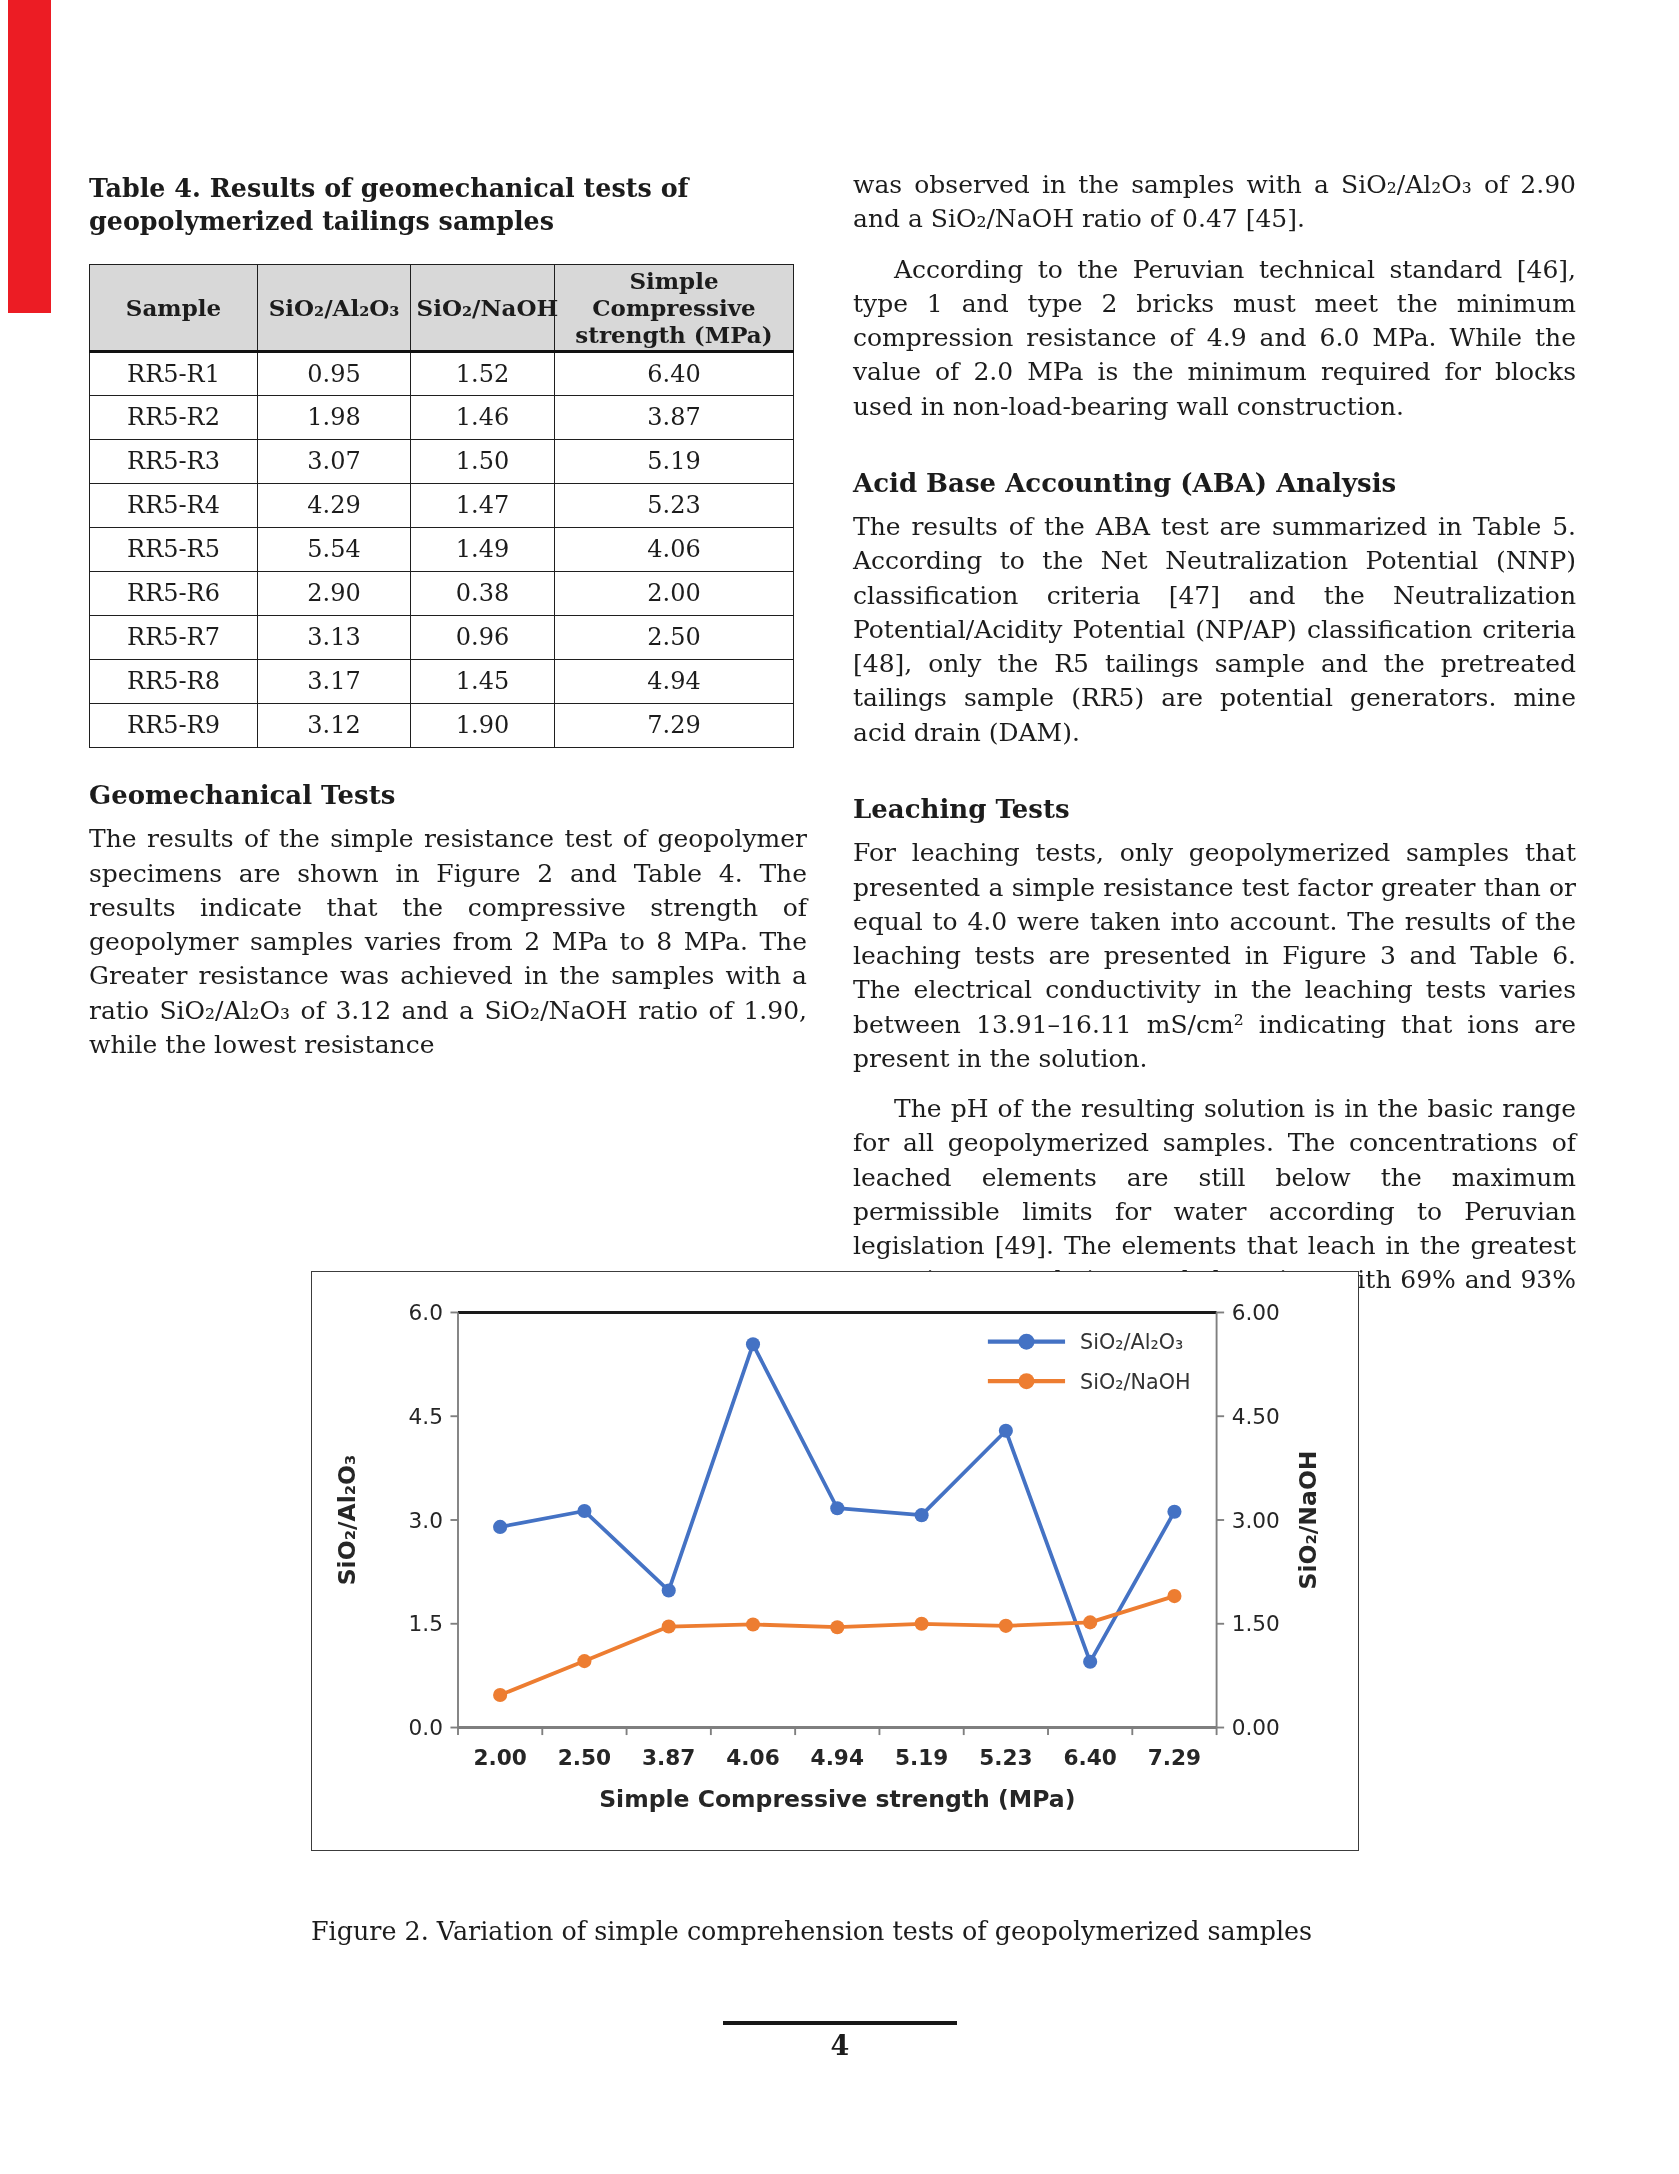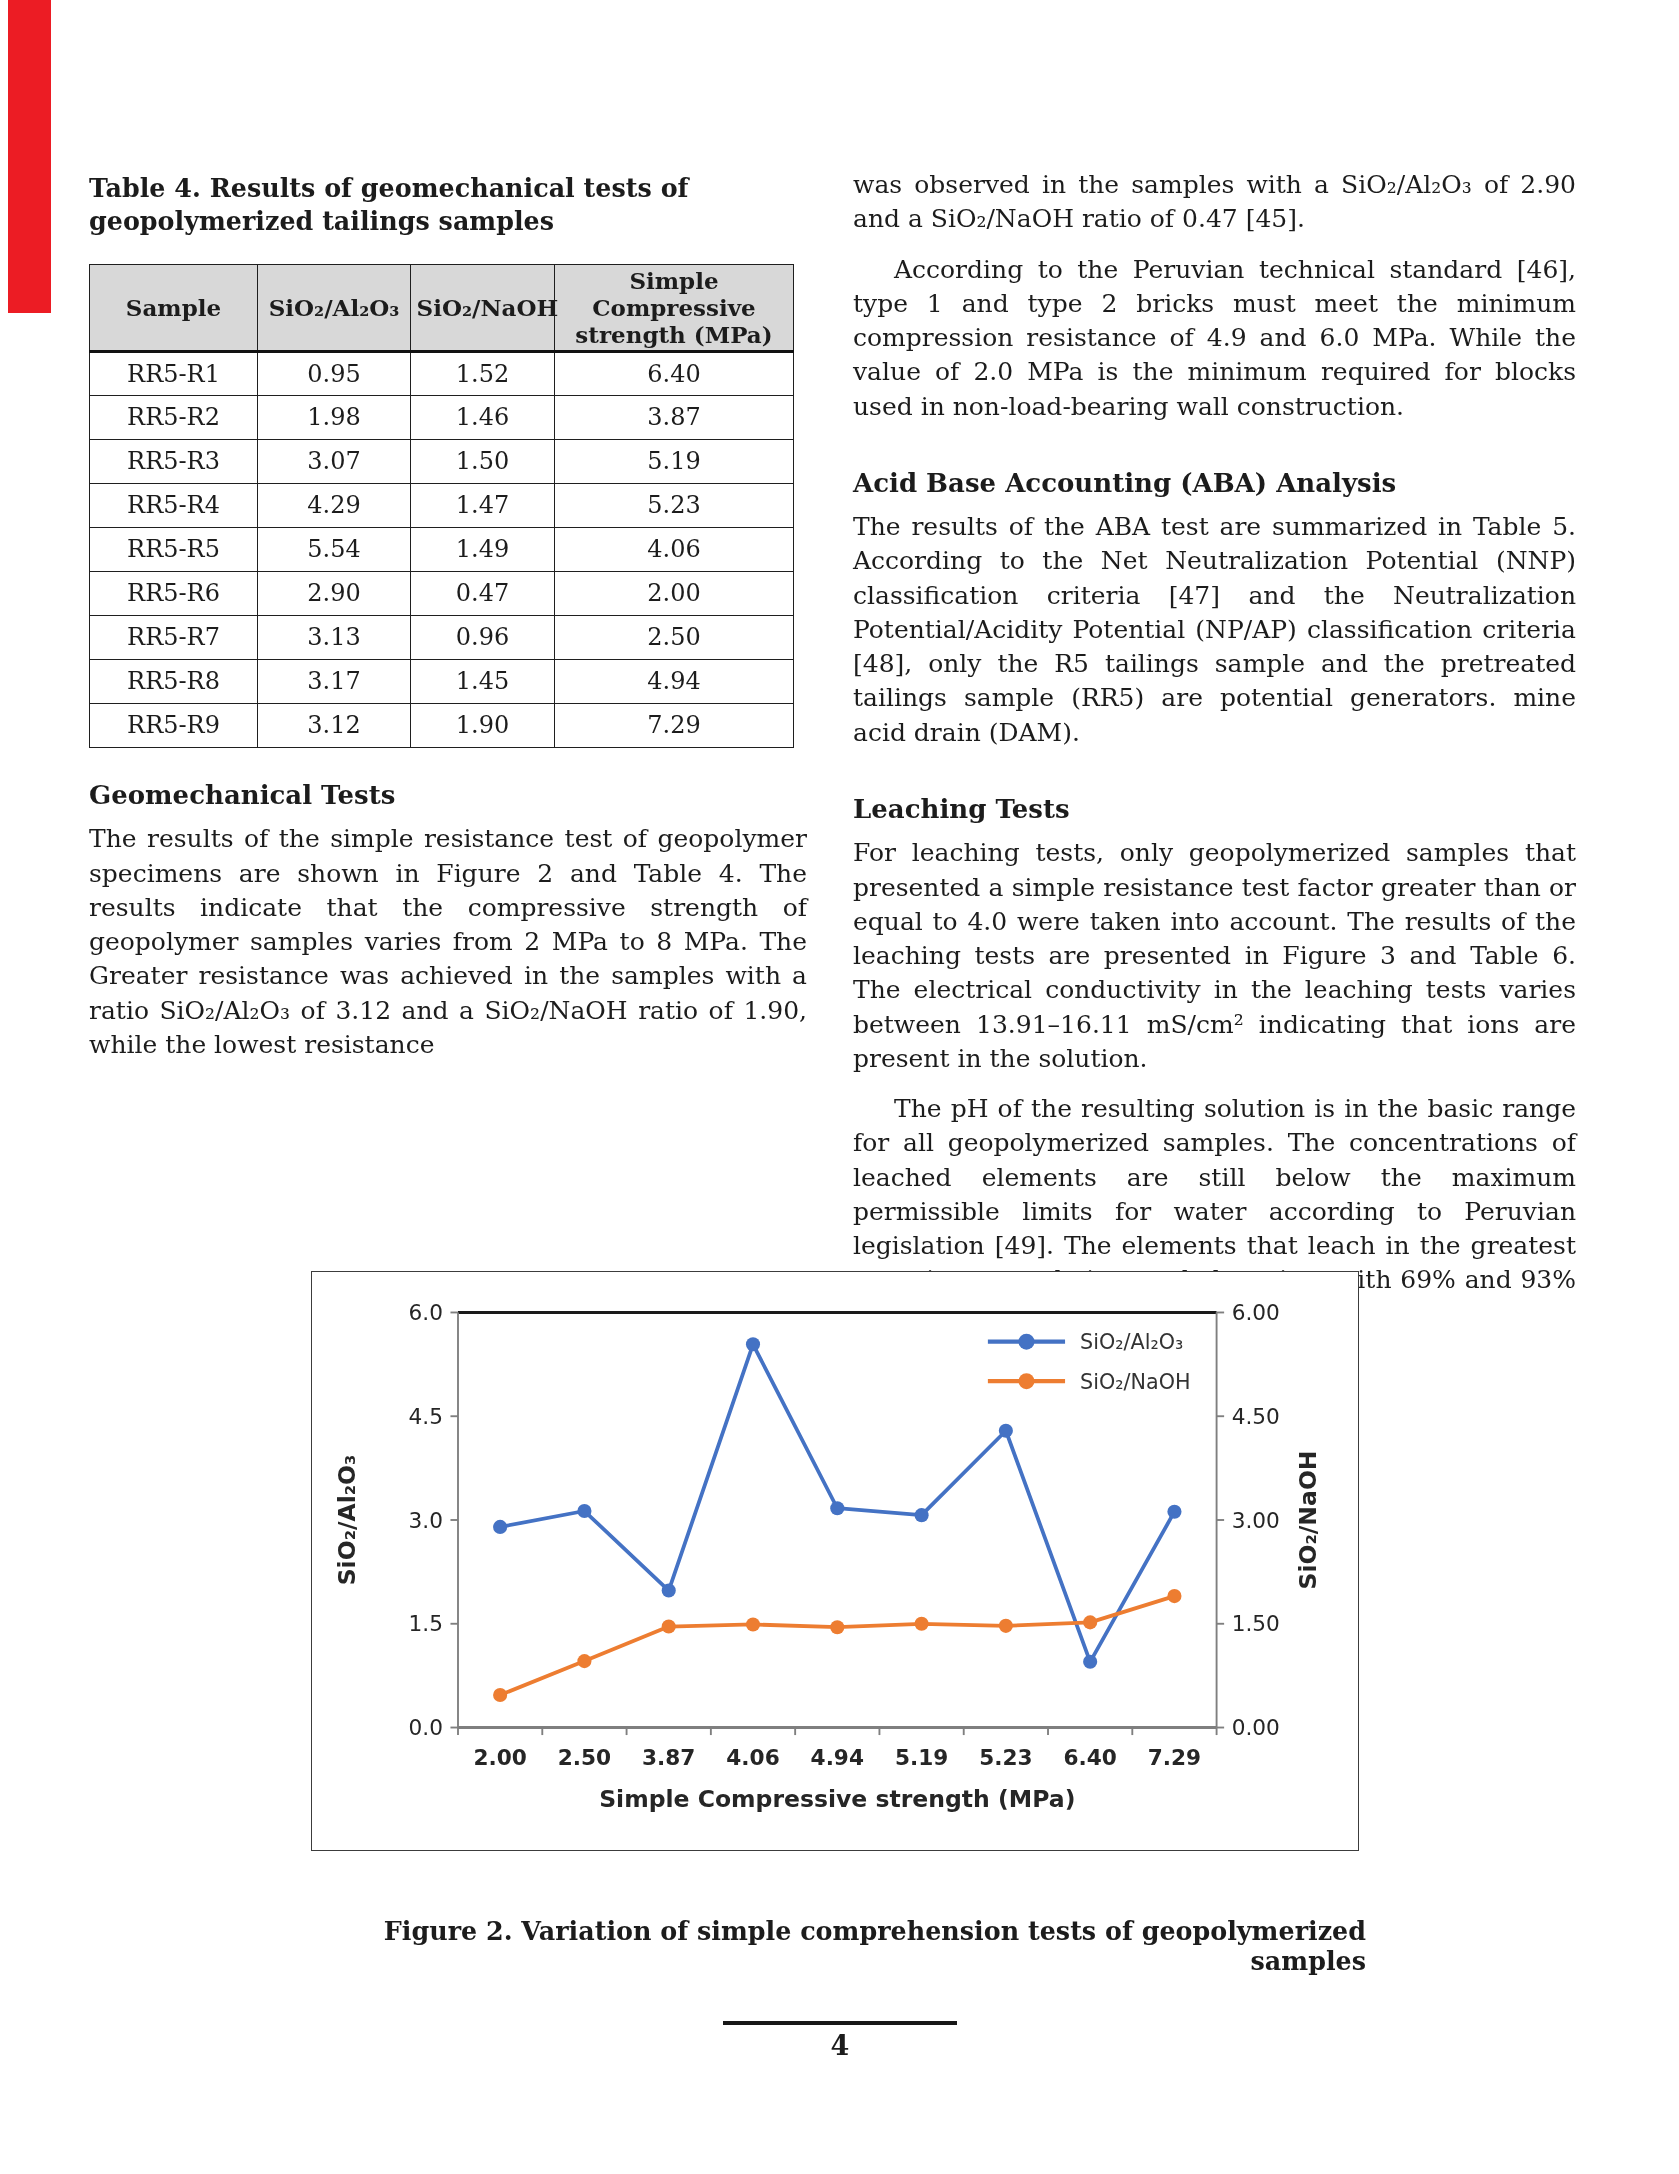--- a/index.html
+++ b/index.html
@@ -32,21 +32,21 @@
   }
   table.data-table{border:1.9px solid #1f1f1f;}
   .intro-para{margin-top:56px !important;}
   #figure-box{
     position:absolute;left:311px;top:1271px;width:1048px;height:580px;
     border:1.9px solid #3c3c3c;background:#fff;
   }
   #figure-box svg{display:block;}
   .figure-caption{
     position:absolute;left:311px;top:1891px;width:1055px;
-    font-size:25.4px;font-weight:bold;text-align:right;
+    font-size:25.4px;font-weight:normal;text-align:left;
   }
   .footer-line{position:absolute;left:723px;top:2021px;width:234px;height:3.8px;background:#171717;}
   .page-number{
     position:absolute;left:0;top:2030px;width:1680px;text-align:center;
     font-size:27px;font-weight:bold;
   }
 </style>
 </head>
 <body>
 
@@ -96,21 +96,21 @@
         </tr>
         <tr>
           <td>RR5-R5</td>
           <td>5.54</td>
           <td>1.49</td>
           <td>4.06</td>
         </tr>
         <tr>
           <td>RR5-R6</td>
           <td>2.90</td>
-          <td>0.47</td>
+          <td>0.38</td>
           <td>2.00</td>
         </tr>
         <tr>
           <td>RR5-R7</td>
           <td>3.13</td>
           <td>0.96</td>
           <td>2.50</td>
         </tr>
         <tr>
           <td>RR5-R8</td>

